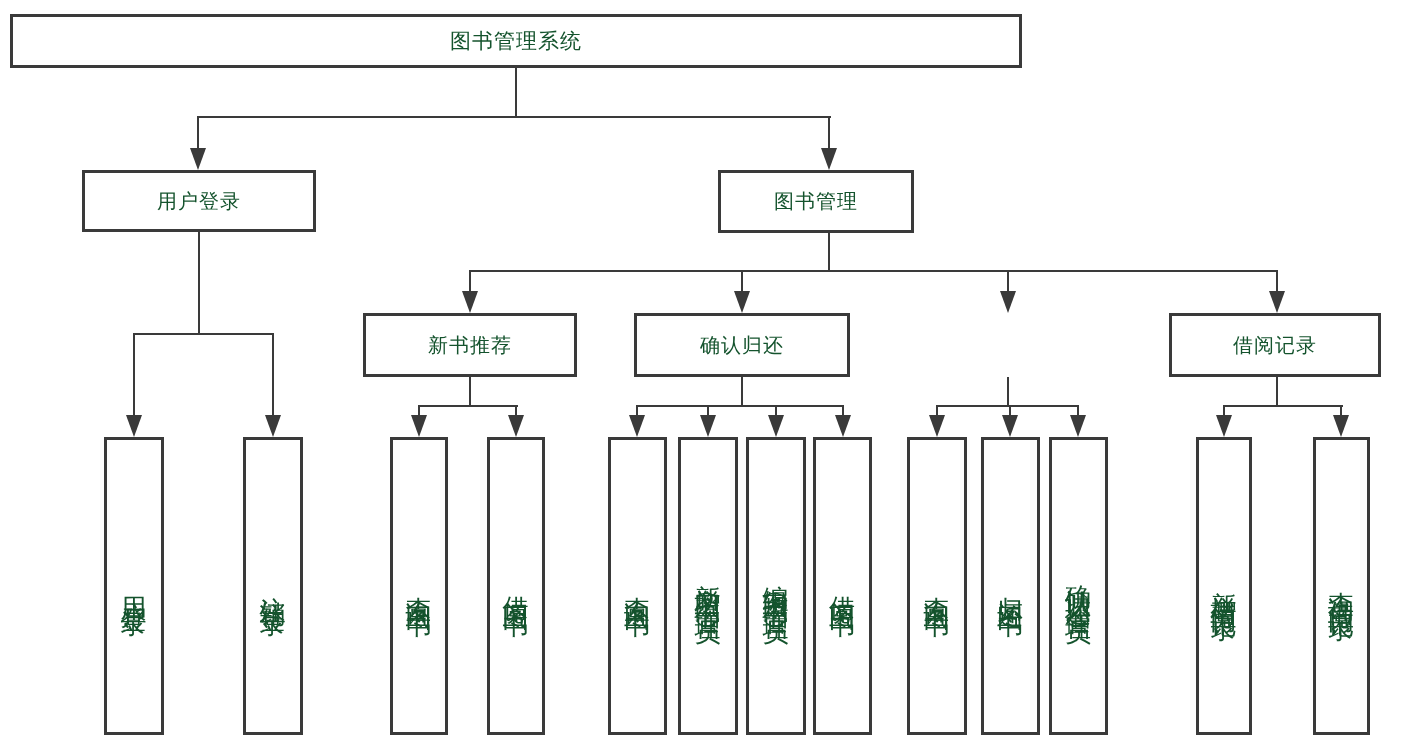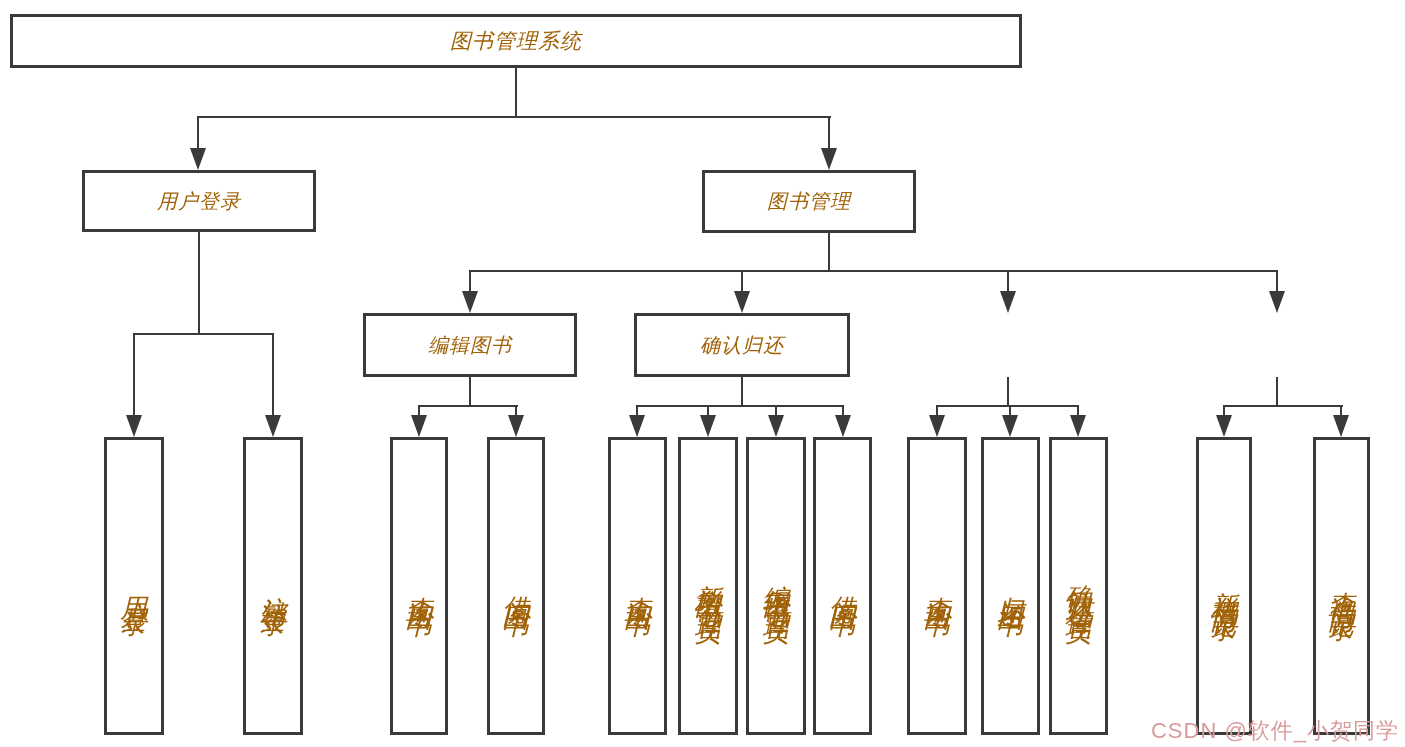--- a/index.html
+++ b/index.html
@@ -3,21 +3,21 @@
 <meta charset="utf-8">
 <style>
   html,body{margin:0;padding:0;background:#fff;}
   #canvas{
     position:relative;width:1405px;height:747px;background:#ffffff;overflow:hidden;
     font-family:"Liberation Sans", sans-serif;color:#262626;
   }
   .box{
     position:absolute;box-sizing:border-box;border:3px solid #3a3a3a;background:#fff;
     display:flex;align-items:center;justify-content:center;
-    font-size:20px;color:#a16207;letter-spacing:1px;font-style:italic;
+    font-size:20px;color:#14532d;letter-spacing:1px;
   }
   .root{font-size:21px;}
   .leaf{
     writing-mode:vertical-rl;text-orientation:mixed;
     font-size:26px;line-height:1;letter-spacing:5px;
   }
   .hline,.vline{position:absolute;background:#3a3a3a;}
   .hline{height:2px;}
   .vline{width:2px;}
   .arrow{
@@ -32,27 +32,28 @@
 </style>
 </head>
 <body>
 
 <div id="canvas">
 
   <div class="box root" style="left:10px;top:14px;width:1012px;height:54px;">图书管理系统</div>
 
   <div class="box" style="left:82px;top:170px;width:234px;height:62px;">用户登录</div>
 
-  <div class="box" style="left:702px;top:170px;width:214px;height:63px;">图书管理</div>
+  <div class="box" style="left:718px;top:170px;width:196px;height:63px;">图书管理</div>
 
-  <div class="box" style="left:363px;top:313px;width:214px;height:64px;">编辑图书</div>
+  <div class="box" style="left:363px;top:313px;width:214px;height:64px;">新书推荐</div>
 
   <div class="box" style="left:634px;top:313px;width:216px;height:64px;">确认归还</div>
 
 
+  <div class="box" style="left:1169px;top:313px;width:212px;height:64px;">借阅记录</div>
 
   <div class="box leaf" style="left:104px;top:437px;width:60px;height:298px;">用户登录</div>
 
   <div class="box leaf" style="left:243px;top:437px;width:60px;height:298px;">注销登录</div>
 
   <div class="box leaf" style="left:390px;top:437px;width:58px;height:298px;">查询图书</div>
 
   <div class="box leaf" style="left:487px;top:437px;width:58px;height:298px;">借阅图书</div>
 
   <div class="box leaf" style="left:608px;top:437px;width:59px;height:298px;">查询图书</div>
@@ -125,15 +126,14 @@
   <div class="vline" style="left:1077px;top:405px;height:14px;"></div>
   <div class="arrow" style="left:1070px;top:415px;"></div>
 
   <div class="vline" style="left:1276px;top:377px;height:30px;"></div>
   <div class="hline" style="left:1223px;top:405px;width:120px;"></div>
   <div class="vline" style="left:1223px;top:405px;height:14px;"></div>
   <div class="arrow" style="left:1216px;top:415px;"></div>
   <div class="vline" style="left:1340px;top:405px;height:14px;"></div>
   <div class="arrow" style="left:1333px;top:415px;"></div>
 
-  <div class="watermark">CSDN @软件_小贺同学</div>
 
 </div>
 
 </body></html>

